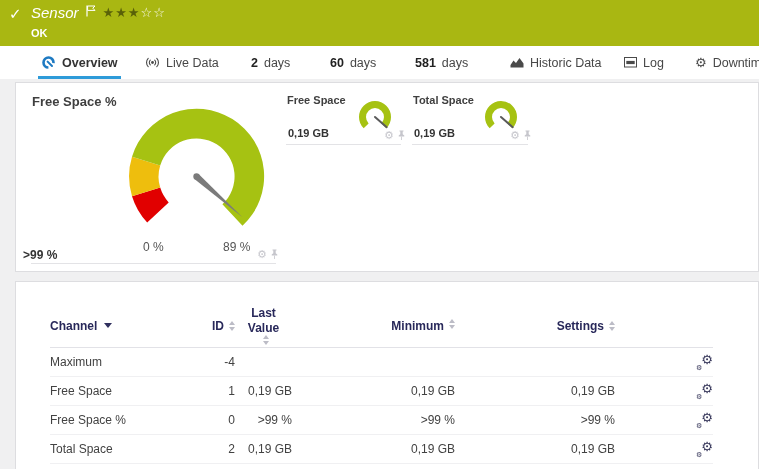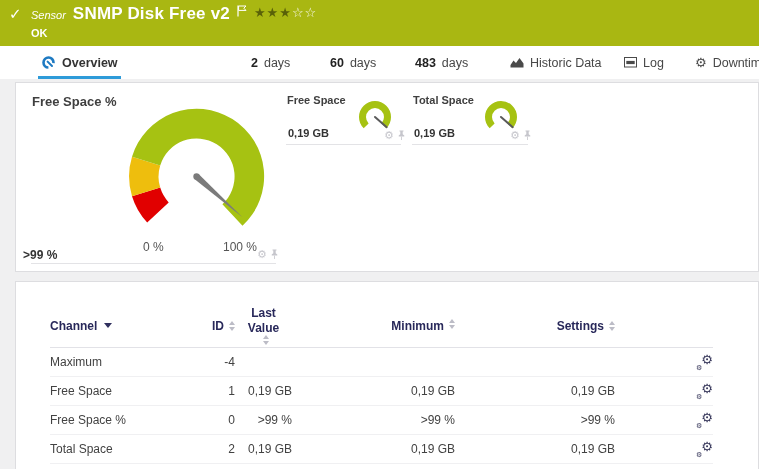--- a/index.html
+++ b/index.html
@@ -3,21 +3,21 @@
 <meta charset="utf-8">
 <style>
   * { margin:0; padding:0; box-sizing:border-box; }
   body { background:#fff; font-family:"Liberation Sans","DejaVu Sans",sans-serif; }
   .screen { position:relative; width:759px; height:469px; background:#f0f0f1; overflow:hidden; }
 
   
   .hdr { position:absolute; top:0; left:0; width:759px; height:46px; background:#a9b712; color:#fff; }
   .hdr-check { position:absolute; left:9px; top:5px; font-size:15px; font-weight:bold; }
   .hdr-line { position:absolute; left:31px; top:4px; display:flex; align-items:baseline; gap:7px; }
-  .hdr-kind { font-style:italic; font-size:11px; }
+  .hdr-kind { font-style:italic; font-size:15px; }
   .hdr-title { font-size:17px; font-weight:bold; letter-spacing:.2px; }
   .hdr-flag { align-self:flex-start; margin-top:1px; }
   .stars { align-self:flex-start; margin-top:1px; font-size:13px; letter-spacing:1px; }
   .stars .f { color:rgba(40,44,4,.62); }
   .stars .e { color:rgba(255,255,255,.92); }
   .hdr-status { position:absolute; left:31px; top:27px; font-size:11px; font-weight:bold; }
 
   
   .tabbar { position:absolute; top:46px; left:0; width:759px; height:33px; background:#fff; }
   .tab { position:absolute; top:0; height:33px; display:flex; align-items:center; gap:6px;
@@ -71,21 +71,20 @@
 </style>
 </head>
 <body>
 
 <div class="screen">
 
   <div class="hdr">
     <span class="hdr-check">✓</span>
     <div class="hdr-line">
       <span class="hdr-kind">Sensor</span>
-      <span class="hdr-title">SNMP Disk Free v2</span>
       <span class="hdr-flag">
         <svg width="10" height="12" viewBox="0 0 10 12">
           <path d="M1 0.5 V11.5" stroke="#fff" stroke-width="1.2" fill="none"></path>
           <path d="M1.6 1 H9 L6.8 3.2 9 5.4 H1.6 Z" fill="none" stroke="#fff" stroke-width="1"></path>
         </svg>
       </span>
       <span class="stars"><span class="f">★★★</span><span class="e">☆☆</span></span>
     </div>
     <div class="hdr-status">OK</div>
   </div>
@@ -93,30 +92,42 @@
   <div class="tabbar">
     <div class="tab tab--active" style="left:38px">
       <span class="ticon">
         <svg width="15" height="15" viewBox="0 0 15 15">
           <circle cx="7.5" cy="7.5" r="5" fill="none" stroke="#1e7ac2" stroke-width="2.6" stroke-dasharray="23.5 7.9" transform="rotate(91 7.5 7.5)"></circle>
           <path d="M6.6 6.6 L11 11" stroke="#1e7ac2" stroke-width="2" stroke-linecap="round"></path>
         </svg>
       </span>
       <span>Overview</span>
     </div>
+    <div class="tab" style="left:142px">
+      <span class="ticon">
+        <svg width="15" height="13" viewBox="0 0 15 13" stroke="#4a4a4a" fill="none" stroke-linecap="round">
+          <circle cx="7.5" cy="6.5" r="1.4" fill="#4a4a4a" stroke="none"></circle>
+          <path d="M5.3 4.2 A3.2 3.2 0 0 0 5.3 8.8" stroke-width="1.1"></path>
+          <path d="M3.2 2.4 A5.9 5.9 0 0 0 3.2 10.6" stroke-width="1.1"></path>
+          <path d="M9.7 4.2 A3.2 3.2 0 0 1 9.7 8.8" stroke-width="1.1"></path>
+          <path d="M11.8 2.4 A5.9 5.9 0 0 1 11.8 10.6" stroke-width="1.1"></path>
+        </svg>
+      </span>
+      <span>Live Data</span>
+    </div>
     <div class="tab" style="left:248px">
       <b>2</b>
         <span>days</span>
     </div>
     <div class="tab" style="left:327px">
       <b>60</b>
         <span>days</span>
     </div>
     <div class="tab" style="left:412px">
-      <b>483</b>
+      <b>581</b>
         <span>days</span>
     </div>
     <div class="tab" style="left:621px">
       <span class="ticon">
         <svg width="13" height="11" viewBox="0 0 13 11">
           <rect x="0.5" y="0.5" width="12" height="9.5" fill="none" stroke="#4a4a4a" stroke-width="1"></rect>
           <rect x="2.3" y="3.9" width="8.4" height="3.2" fill="#4a4a4a"></rect>
         </svg>
       </span>
       <span>Log</span>
@@ -141,21 +152,21 @@
     <div style="position:absolute; left:108px; top:21px">
       <svg width="145" height="140" viewBox="0 0 145 140">
         <path d="M23.2 118.5 A67.5 67.5 0 0 1 8.0 92.2 L36.2 83.6 A38 38 0 0 0 44.7 98.4 Z" fill="#e10000"></path>
         <path d="M8.0 92.2 A67.5 67.5 0 0 1 8.0 52.8 L36.2 61.4 A38 38 0 0 0 36.2 83.6 Z" fill="#eebe0d"></path>
         <path d="M8.0 52.8 A67.5 67.5 0 1 1 118.5 121.8 L98.4 100.3 A38 38 0 1 0 36.2 61.4 Z" fill="#a6c212"></path>
         <circle cx="72.5" cy="72.5" r="3.2" fill="#7b7b7b"></circle>
         <polygon points="70.4,74.9 74.6,70.1 118.2,112.9" fill="#7b7b7b"></polygon>
       </svg>
     </div>
     <div class="g-scale" style="left:127px; top:157px">0 %</div>
-    <div class="g-scale" style="left:207px; top:157px">100 %</div>
+    <div class="g-scale" style="left:207px; top:157px">89 %</div>
     <div class="g-value" style="left:7px; top:165px">&gt;99 %</div>
     <div class="tile-icons" style="left:241px; top:166px">
       <span>⚙</span>
       <span>
         <svg width="9" height="11" viewBox="0 0 9 11">
           <path d="M2.5 0.5 h4 v1 h-0.8 v2.8 l1.6 1.3 v0.9 h-5.6 v-0.9 l1.6 -1.3 v-2.8 h-0.8 z" fill="#c6c6cc"></path>
           <rect x="4.1" y="6.6" width="0.8" height="3.4" fill="#c6c6cc"></rect>
         </svg>
       </span>
     </div>

